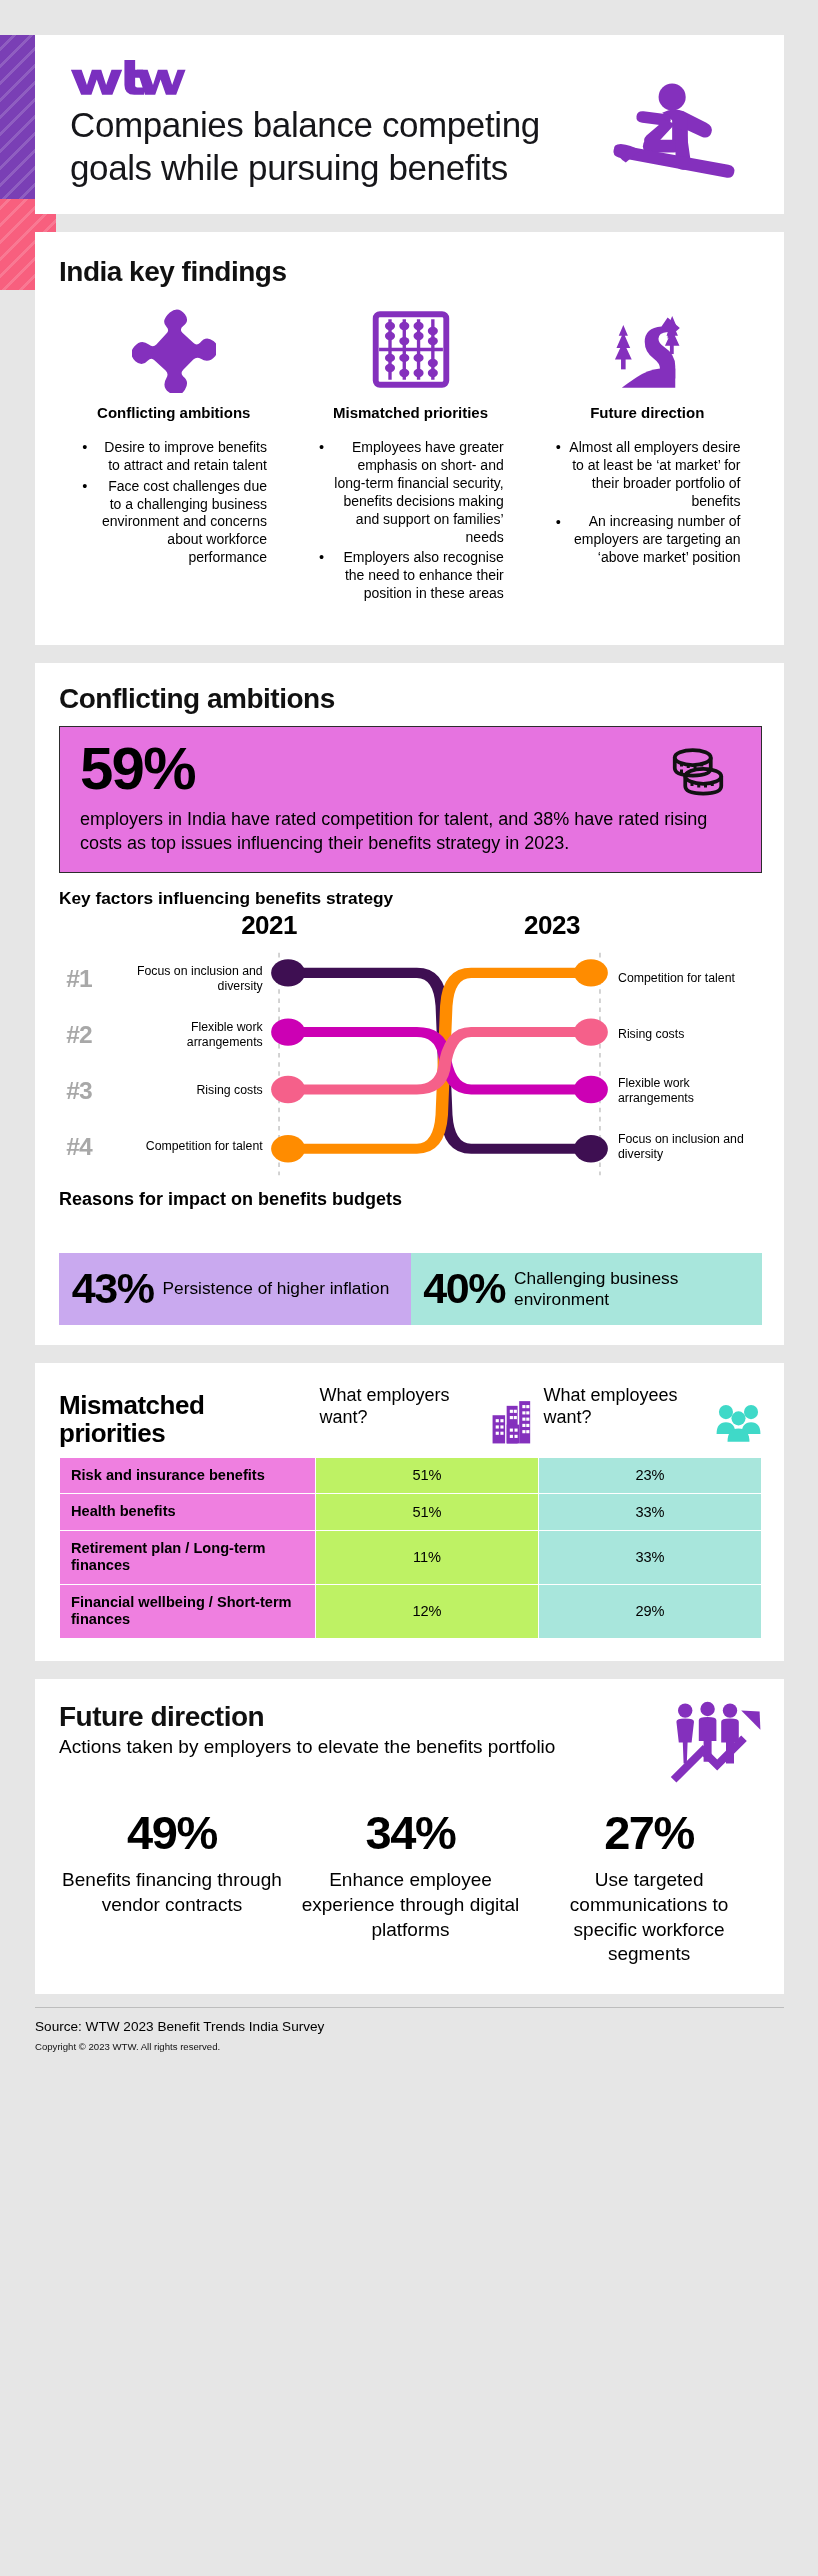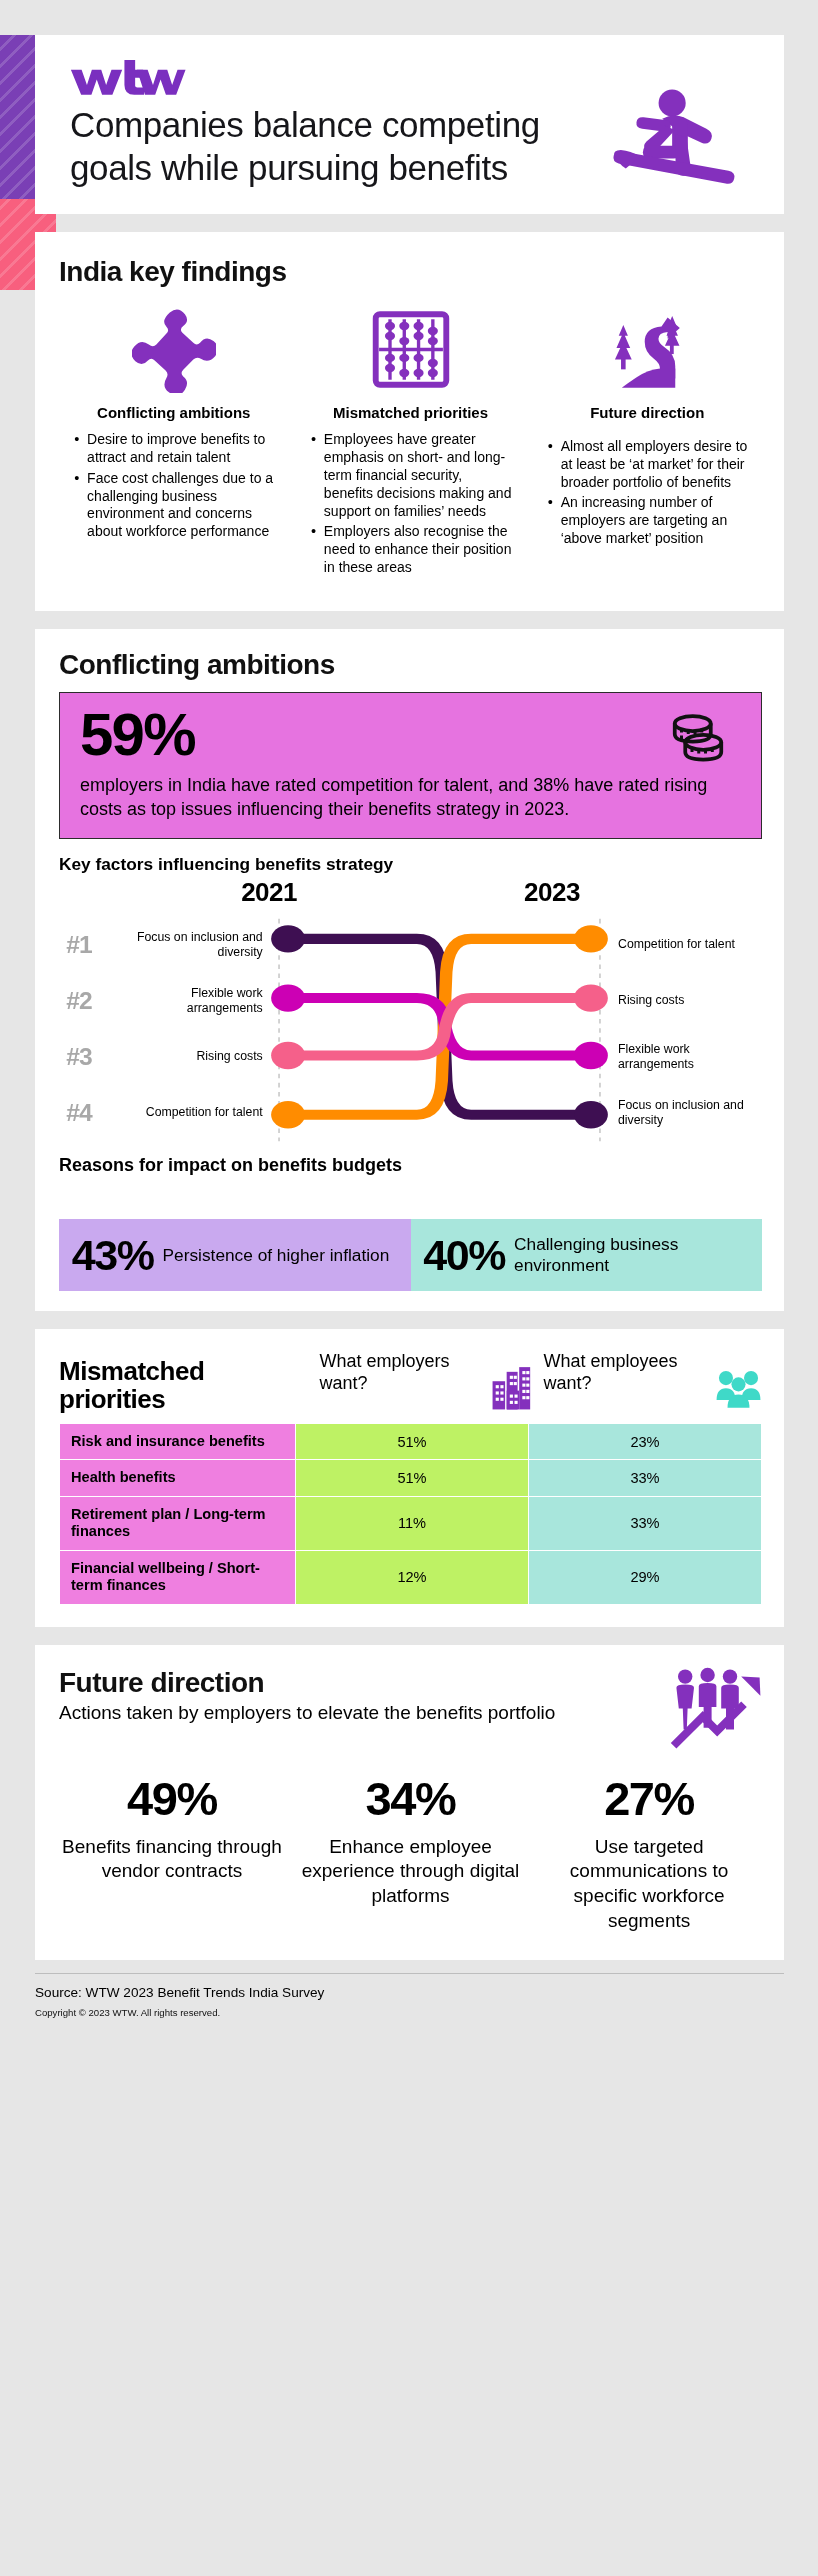--- a/index.html
+++ b/index.html
@@ -24,21 +24,21 @@
       -45deg, rgba(255,255,255,0.16) 0 2.7px, rgba(255,255,255,0) 2.7px 12px);
   }
 
   
   .panel {
     position: relative; z-index: 2;
     background: #ffffff;
     margin: 0 35px 18px 35px;
   }
   .hero { margin-top: 35px; padding: 20px 27px 24px 35px; }
-  .hero-row { display: flex; align-items: flex-end; justify-content: space-between; }
+  .hero-row { display: flex; align-items: center; justify-content: space-between; }
   .hero-left { flex: 1 1 auto; }
   .wtw-logo { width: 116px; height: 42px; display: block; margin-bottom: 7.3px; }
   .hero-title {
     font-size: 35px; line-height: 1.22; font-weight: 400; letter-spacing: -0.4px;
     color: #16161a; max-width: 546px;
   }
   .surfer { width: 146px; height: 107px; flex: 0 0 auto; margin-top: 16.4px; margin-right: 9px; }
 
   
   .sec-h1 { font-size: 28px; font-weight: 700; letter-spacing: -0.5px; color: #111; }
@@ -47,21 +47,21 @@
   .findings { padding: 24px 22px 25.5px 24px; }
   .find-cols { display: flex; gap: 7.3px; margin-top: 14.6px; }
   .find-col { flex: 1 1 0; padding: 0 5.5px; }
   .find-icon-wrap { height: 91px; display: flex; align-items: flex-end; justify-content: center; }
   .find-icon { width: 84px; height: 87px; }
   .find-title {
     text-align: center; font-size: 15px; font-weight: 700; line-height: 1.26;
     margin: 11px 0 7.3px 0;
   }
   .find-col.c3 .find-title { margin-bottom: 14.6px; }
-  ul.bul { list-style: none; padding: 0; margin: 8px; }
+  ul.bul { list-style: none; padding: 0; margin: 16px; text-align: right; }
   ul.bul li {
     position: relative; padding-left: 14.6px; margin-bottom: 2.7px;
     font-size: 14px; line-height: 1.28;
   }
   ul.bul li:before {
     content: "\2022"; position: absolute; left: 1.8px; top: -0.9px; font-size: 14.6px;
   }
 
   
   .conflict { padding: 20px 22px 20px 24px; }
@@ -108,21 +108,21 @@
   
   .mismatch { padding: 22px 22px 22px 24px; }
   .mm-head { display: flex; align-items: flex-start; }
   .mm-head-title { width: 255px; flex: 0 0 255px; font-size: 26px; font-weight: 700;
                    line-height: 1.1; letter-spacing: -0.5px; padding-top: 5.5px; }
   .mm-head-cell { flex: 1 1 0; display: flex; align-items: flex-start; gap: 3.6px; padding-left: 5.5px; }
   .mm-head-q { font-size: 18px; font-weight: 400; line-height: 1.2; }
   .mm-head-ico { width: 47px; height: 47px; flex: 0 0 47px; margin-top: 12.7px; }
   table.mm { width: 100%; border-collapse: separate; border-spacing: 1.8px; margin-top: 9px; }
   table.mm td { padding: 9px 11px; font-size: 14.6px; vertical-align: middle; }
-  td.mm-label { width: 235px; background: #ef7fe0; font-weight: 700; line-height: 1.2; }
+  td.mm-label { width: 255px; background: #ef7fe0; font-weight: 700; line-height: 1.2; }
   td.mm-emp { background: #bef264; text-align: center; font-weight: 400; }
   td.mm-eme { background: #a8e6dc; text-align: center; font-weight: 400; }
 
   
   .future { padding: 22px 22px 27px 24px; margin-bottom: 0; }
   .fu-top { display: flex; justify-content: space-between; align-items: flex-start; }
   .fu-sub { font-size: 19px; line-height: 1.25; margin-top: 1.8px; max-width: 555px; }
   .fu-ico { width: 96px; height: 84px; flex: 0 0 96px; }
   .fu-cols { display: flex; gap: 12.7px; margin-top: 24px; }
   .fu-col { flex: 1 1 0; text-align: center; }

